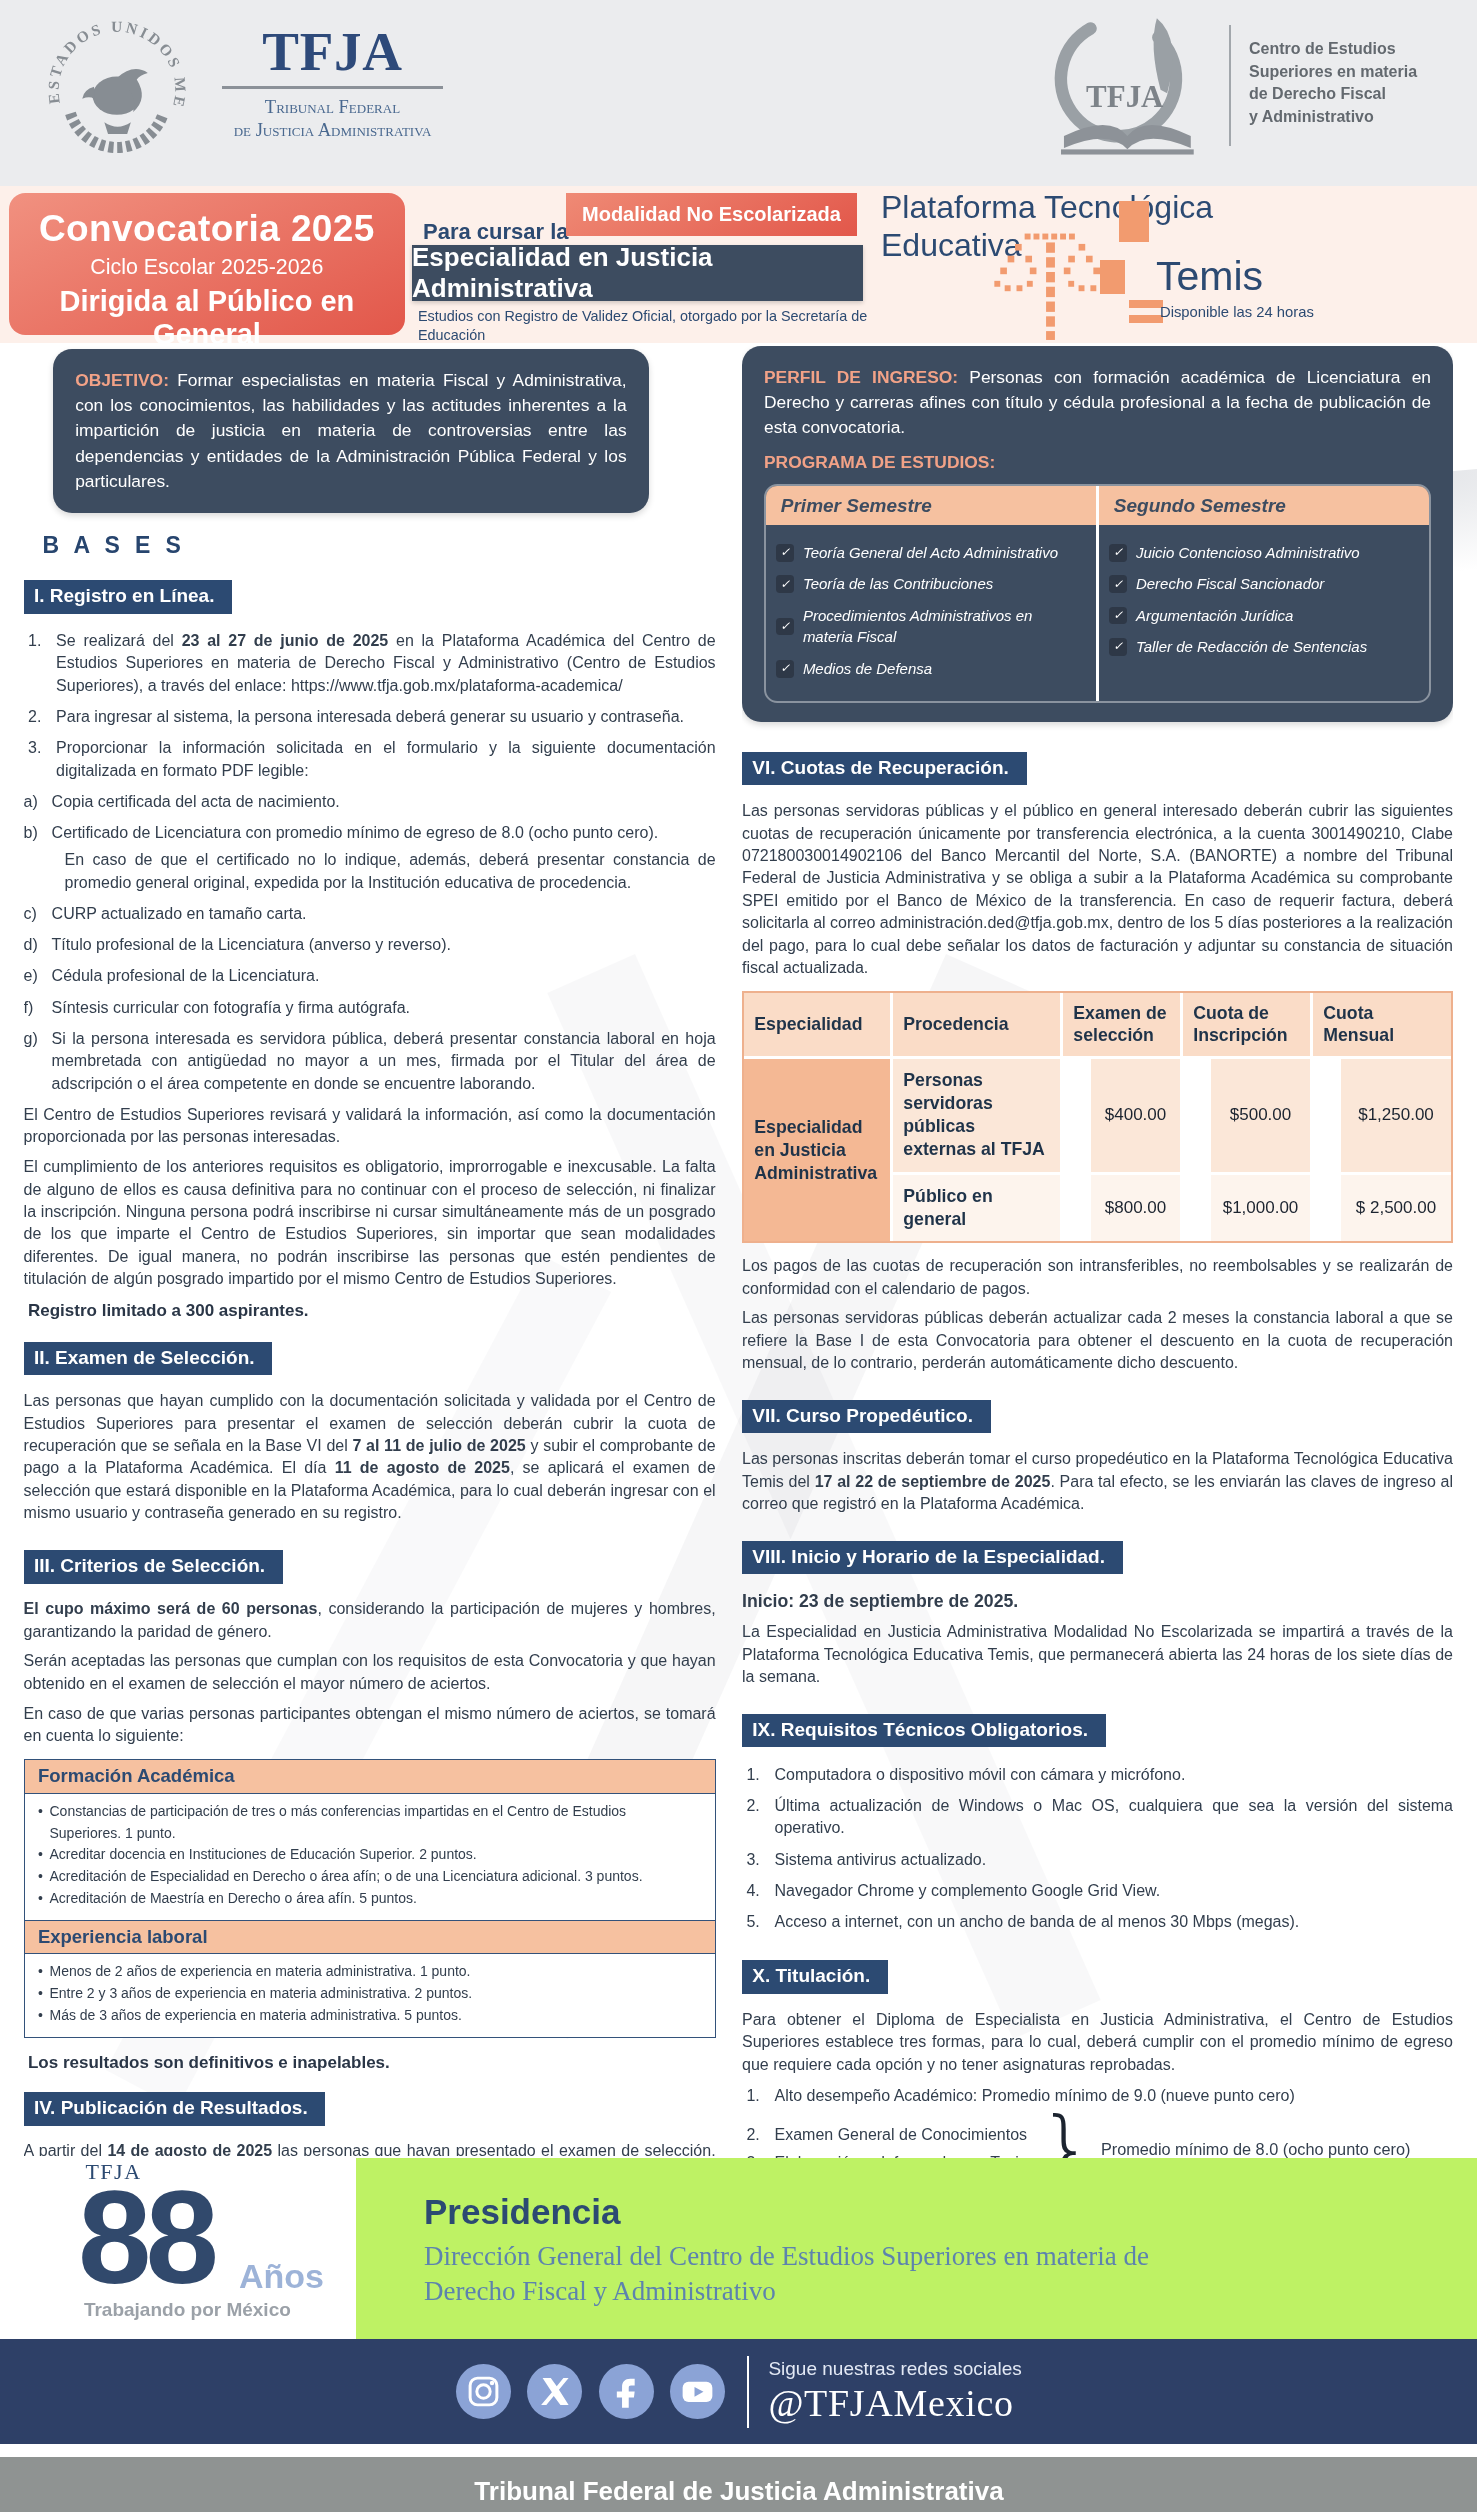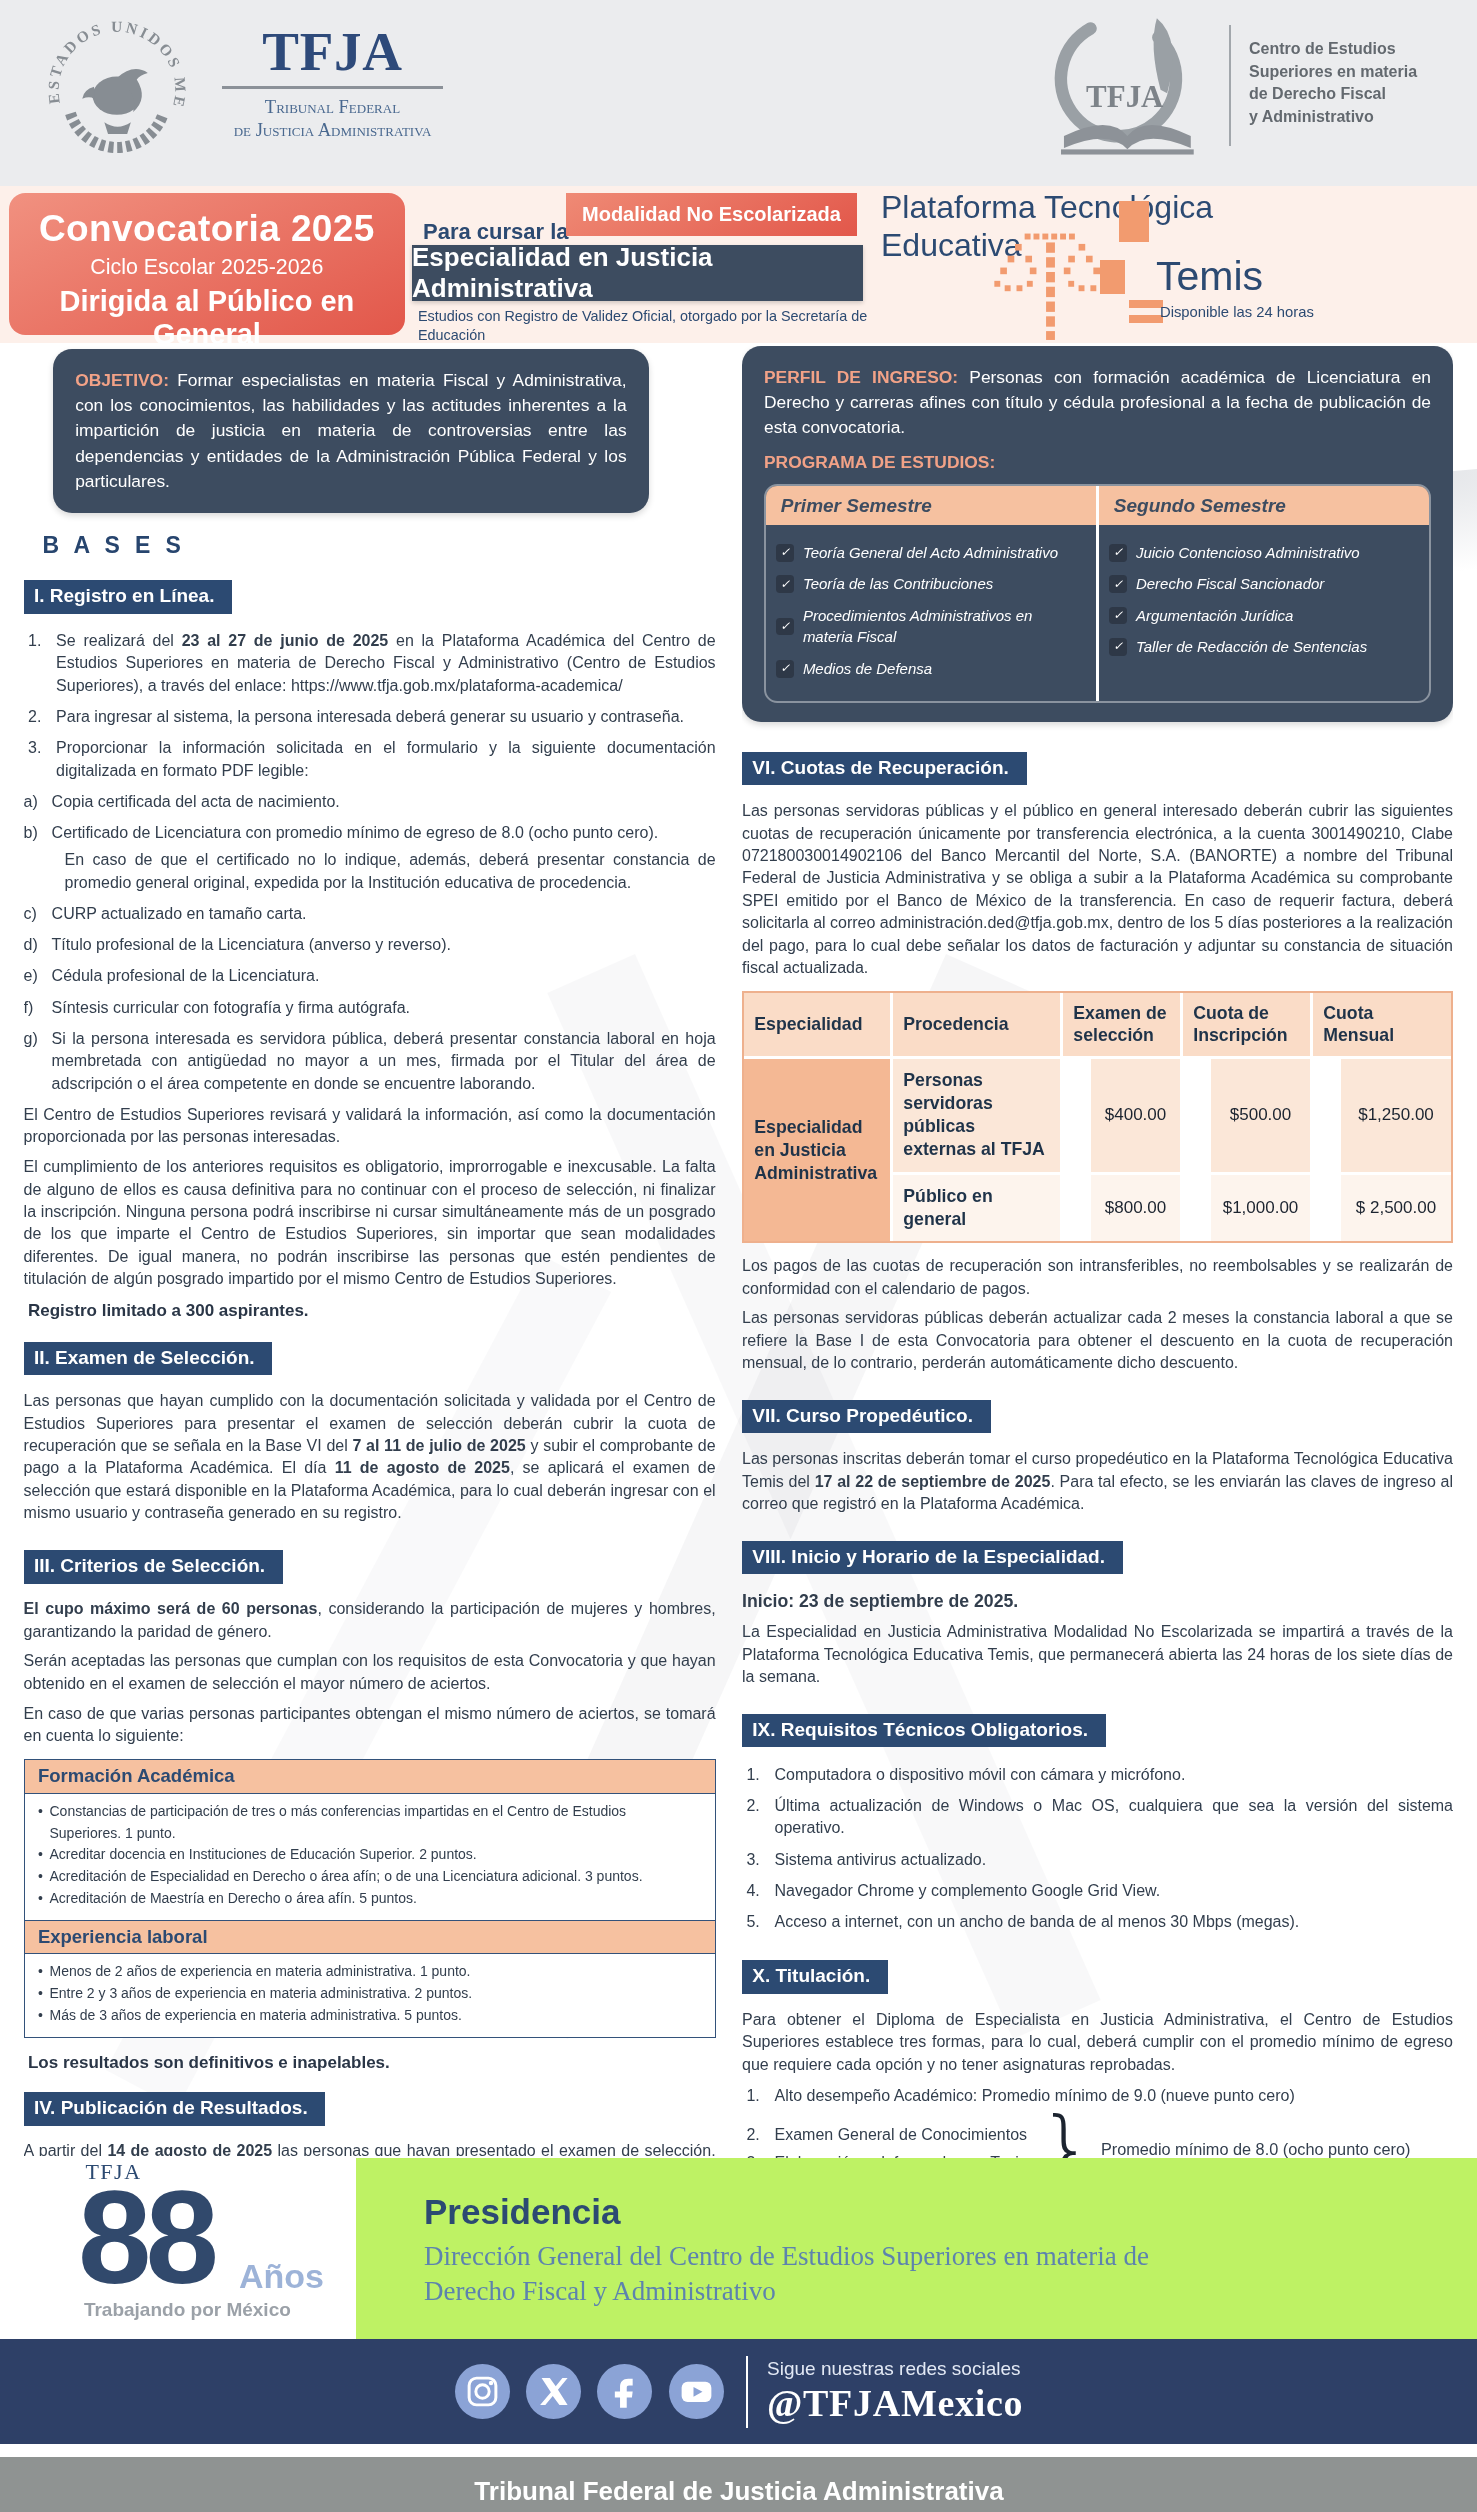--- a/index.html
+++ b/index.html
@@ -120,21 +120,21 @@
 
   .presid-panel { position:absolute; left:356px; top:2158px; width:1290px; height:181px; background:#bef264; padding:34px 0 0 68px; }
   .presid-title { font-size:35px; font-weight:bold; color:#2c4a72; }
   .presid-sub { font-family:"Liberation Serif", serif; font-size:27px; color:#5d83ae; line-height:1.3; margin-top:7.4px; }
 
   .social-band { position:absolute; left:0; top:2339px; width:1478px; height:105px; background:#2e4067;
                  display:flex; align-items:center; justify-content:center; }
   .soc { width:55px; height:55px; border-radius:50%; background:#8ba3d6; display:flex; align-items:center; justify-content:center; margin-right:16.3px; }
   .social-divider { width:2.2px; height:72px; background:#ffffff; margin:0 19px 0 5.9px; }
   .redes-label { font-size:19px; color:#e3e9f5; }
-  .handle { font-size:38px; font-weight:bold; color:#ffffff; font-family:"Liberation Serif", serif; letter-spacing:0.7px; margin-top:1.5px; }
+  .handle { font-size:38px; font-weight:normal; color:#ffffff; font-family:"Liberation Serif", serif; letter-spacing:0.7px; margin-top:1.5px; }
 
   .bottom-band { position:absolute; left:0; top:2444px; width:1478px; height:69px; background:#8f9392;
                  display:flex; align-items:center; justify-content:center; font-size:26px; font-weight:bold; color:#fff;margin-top:13px; }
 </style>
 </head>
 <body>
 
 <div class="page">
 
   <div class="wm wm-a"></div>

